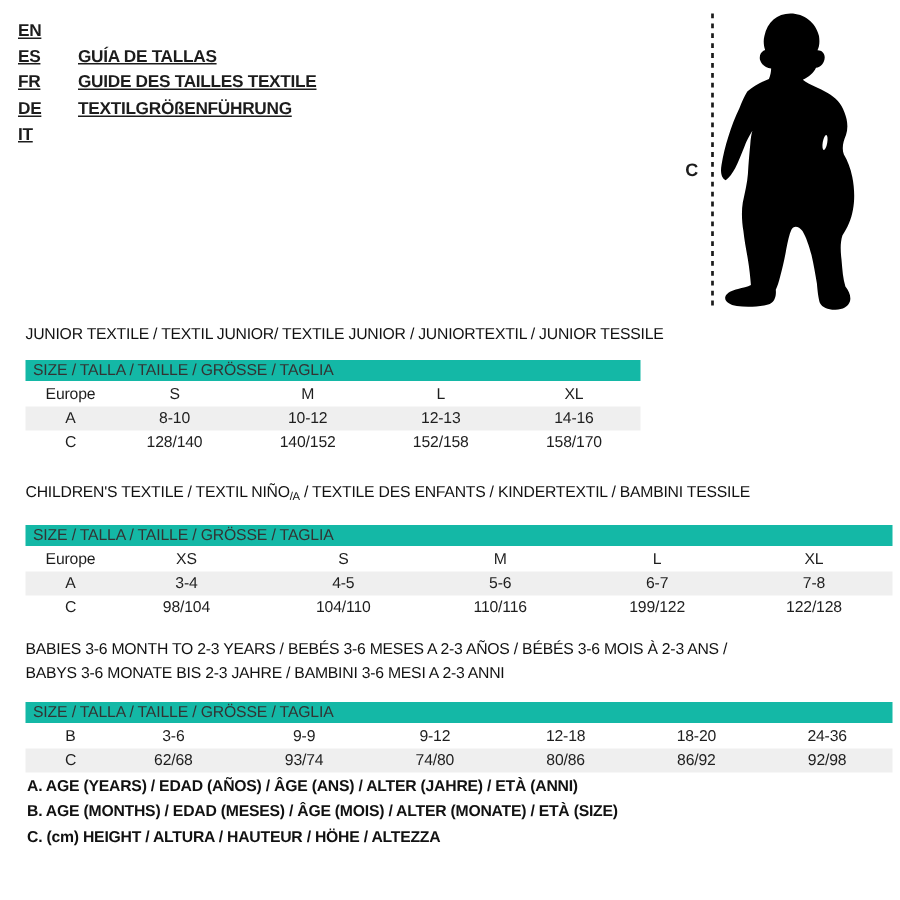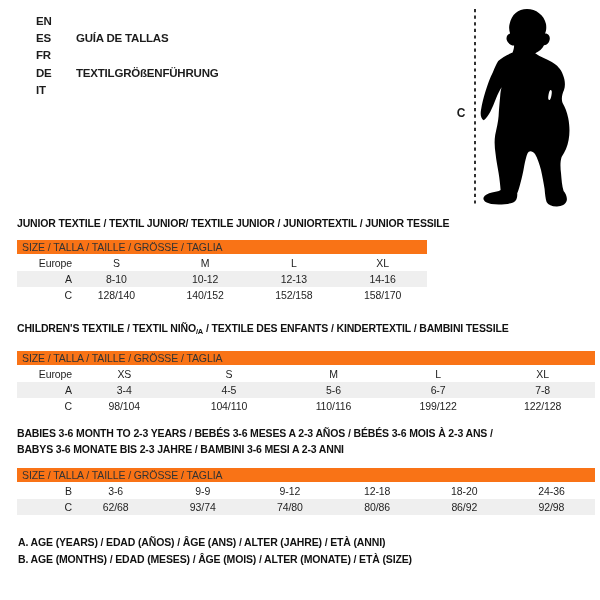--- a/index.html
+++ b/index.html
@@ -3,69 +3,70 @@
 <meta charset="utf-8">
 <style>
   * { margin:0; padding:0; box-sizing:border-box; }
   html,body { background:#fff; }
   .canvas {
     position:relative; width:600px; height:600px; background:#ffffff;
     font-family:"Liberation Sans", sans-serif; color:#1c1c1c; overflow:hidden;
   }
 
   
-  .lang-header { position:absolute; left:36px; top:13px; }
+  .lang-header { position:absolute; left:12px; top:13px;text-decoration:underline; }
   .lang-row { display:flex; line-height:17.2px; font-size:11.5px; font-weight:bold;
               letter-spacing:-0.2px; white-space:nowrap; }
   .lang-code { width:40px; }
 
   
   .figure-svg { position:absolute; left:455px; top:5px; width:145px; height:210px; }
   .height-letter { position:absolute; left:452px; top:106px; width:18px; text-align:center;
                    font-size:12px; font-weight:bold; letter-spacing:-0.2px; }
 
   
   .size-table { position:absolute; left:17px; }
   .tbl-junior   { top:217px; width:410px; }
   .tbl-children { top:322px; width:578px; }
   .tbl-babies   { top:426px; width:578px; }
-  .tbl-title { font-size:10.5px; font-weight:bold; letter-spacing:-0.15px;
+  .tbl-title { font-size:10.5px; font-weight:normal; letter-spacing:-0.15px;
                line-height:13px; white-space:nowrap; margin-bottom:10px; color:#111; }
   .tbl-children .tbl-title { margin-bottom:13px; }
   .tbl-babies .tbl-title { line-height:15.5px; margin-bottom:11px; }
   .tbl-title sub { font-size:7.5px; vertical-align:-2px; }
-  .bar { height:14px; line-height:14px; background:#f97316; color:#333;
+  .bar { height:14px; line-height:14px; background:#14b8a6; color:#333;
          font-size:10.5px; padding-left:5px; letter-spacing:-0.1px; margin-bottom:1px;
          white-space:nowrap; }
   .row { display:flex; height:16px; line-height:16px; font-size:10.5px; color:#1e1e1e;
          letter-spacing:-0.1px; }
   .row.alt { background:#efefef; }
-  .row .lbl { width:55px; padding-left:5px; text-align:right; }
+  .row .lbl { width:55px; padding-left:5px; text-align:center; }
   .row .cell { flex:1; text-align:center; }
 
   
-  .legend { position:absolute; left:18px; top:534px; }
+  .legend { position:absolute; left:18px; top:516px; }
   .legend-line { font-size:10.5px; font-weight:bold; line-height:17.2px;
                  letter-spacing:-0.15px; white-space:nowrap; color:#111; }
 </style>
 </head>
 <body>
 
 <div class="canvas">
 
   <div class="lang-header">
     <div class="lang-row">
       <span class="lang-code">EN</span>
     </div>
     <div class="lang-row">
       <span class="lang-code">ES</span>
       <span class="lang-title">GUÍA DE TALLAS</span>
     </div>
     <div class="lang-row">
       <span class="lang-code">FR</span>
+      <span class="lang-title">GUIDE DES TAILLES TEXTILE</span>
     </div>
     <div class="lang-row">
       <span class="lang-code">DE</span>
       <span class="lang-title">TEXTILGRÖßENFÜHRUNG</span>
     </div>
     <div class="lang-row">
       <span class="lang-code">IT</span>
     </div>
   </div>
 
@@ -204,15 +205,16 @@
       <span class="cell">74/80</span>
       <span class="cell">80/86</span>
       <span class="cell">86/92</span>
       <span class="cell">92/98</span>
     </div>
   </div>
 
   <div class="legend">
     <div class="legend-line">A. AGE (YEARS) / EDAD (AÑOS) / ÂGE (ANS) / ALTER (JAHRE) / ETÀ (ANNI)</div>
     <div class="legend-line">B. AGE (MONTHS) / EDAD (MESES) / ÂGE (MOIS) / ALTER (MONATE) / ETÀ (SIZE)</div>
+    <div class="legend-line">C. (cm) HEIGHT / ALTURA / HAUTEUR / HÖHE / ALTEZZA</div>
   </div>
 
 </div>
 
 </body></html>

